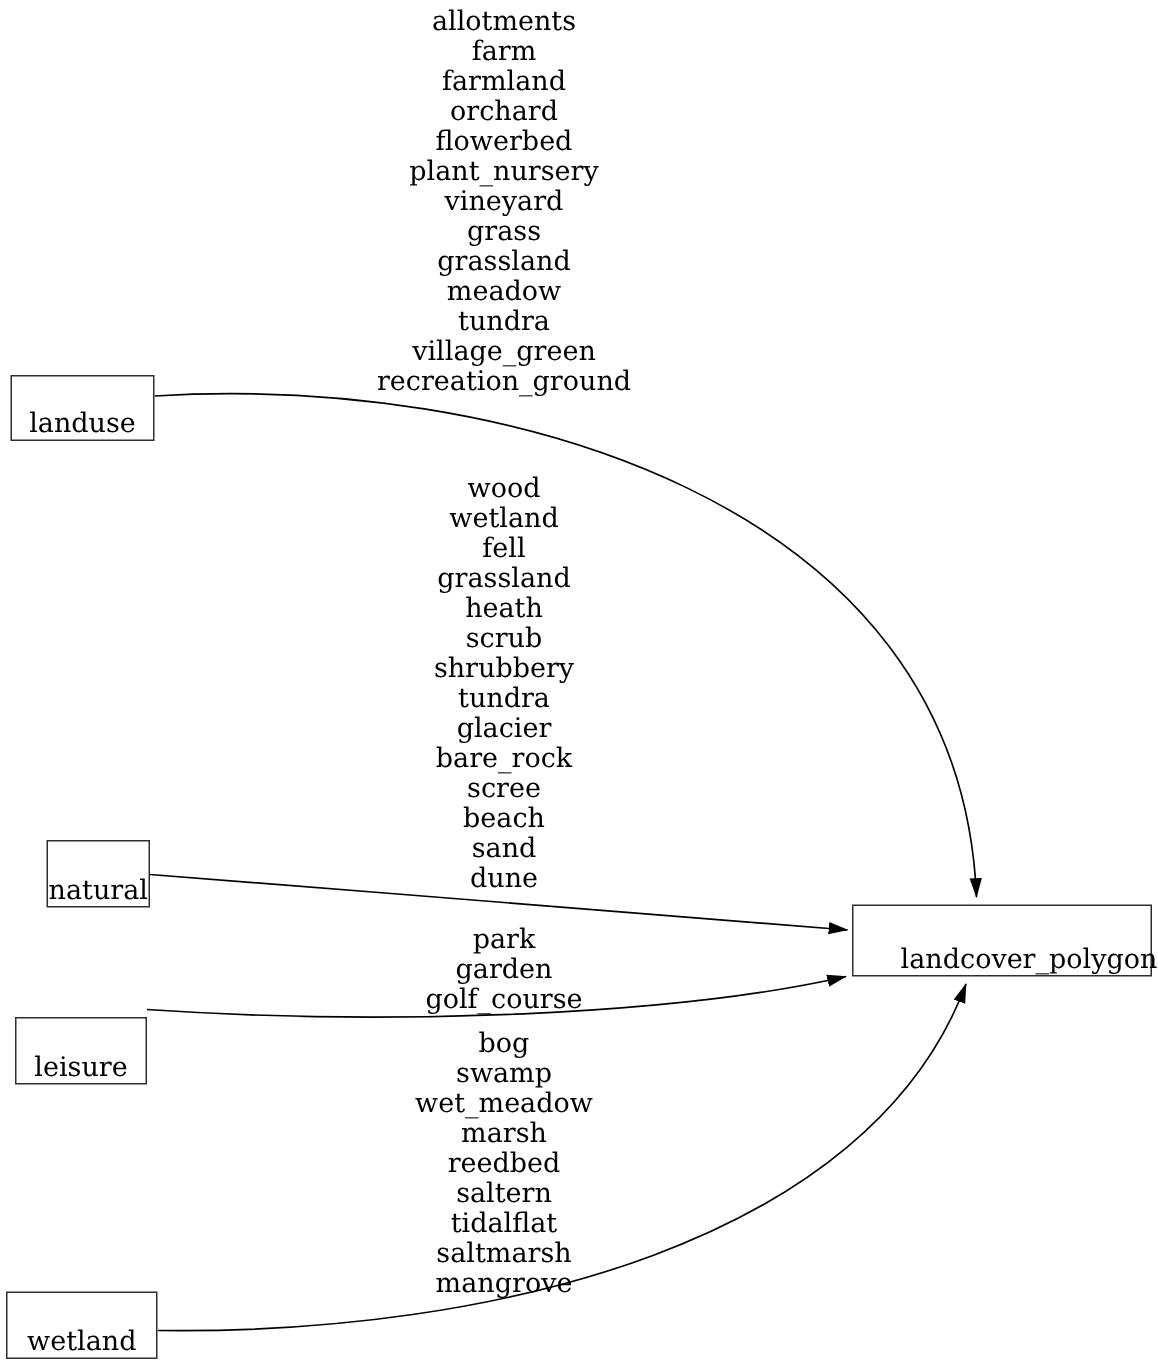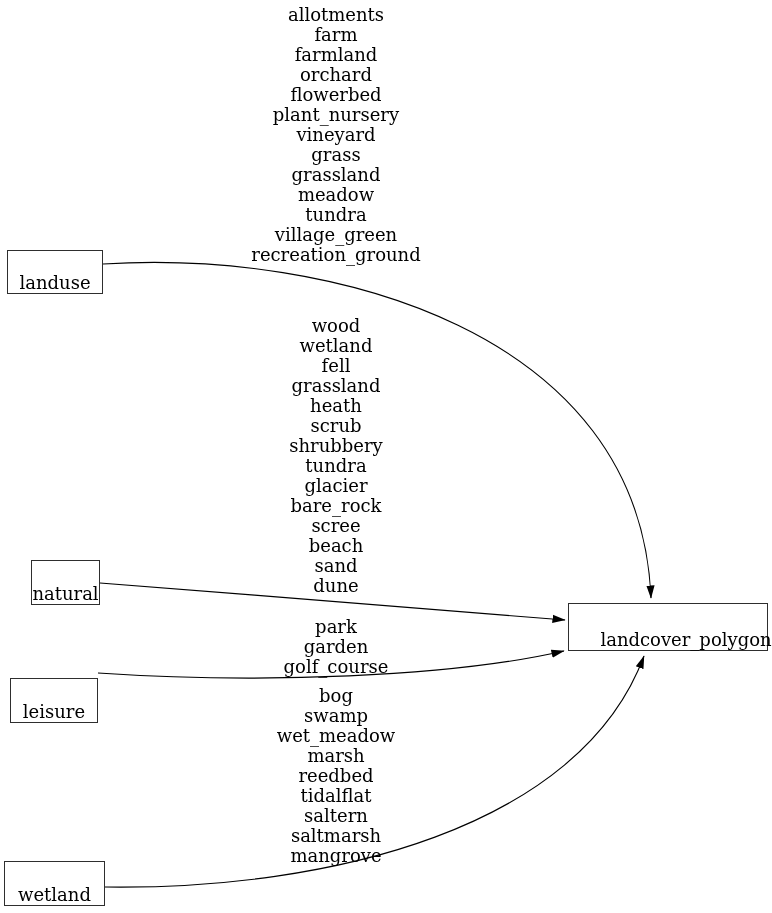--- a/index.html
+++ b/index.html
@@ -120,19 +120,19 @@
       <div class="label-line">garden</div>
       <div class="label-line">golf_course</div>
     </div>
 
   <div class="edge-labels" style="top:686px;">
       <div class="label-line">bog</div>
       <div class="label-line">swamp</div>
       <div class="label-line">wet_meadow</div>
       <div class="label-line">marsh</div>
       <div class="label-line">reedbed</div>
+      <div class="label-line">saltern</div>
       <div class="label-line">tidalflat</div>
-      <div class="label-line">saltern</div>
       <div class="label-line">saltmarsh</div>
       <div class="label-line">mangrove</div>
     </div>
 
 </div>
 
 </body></html>

